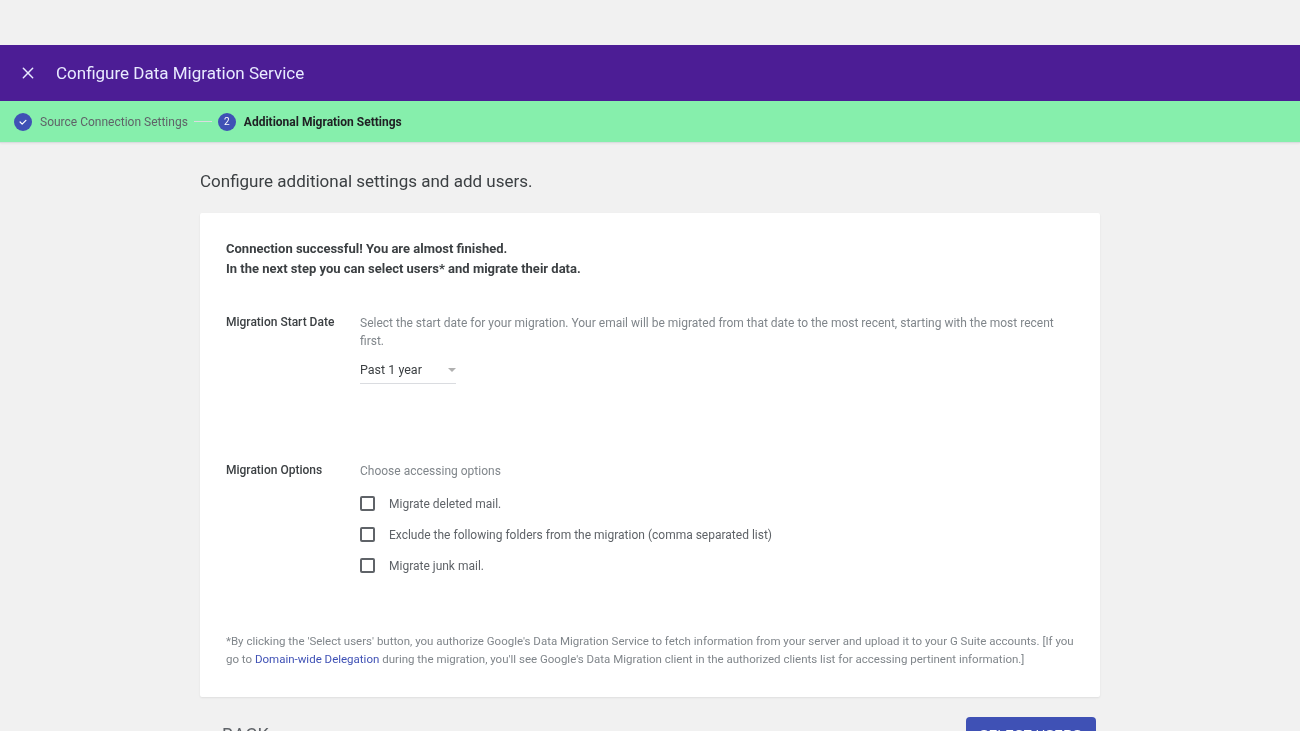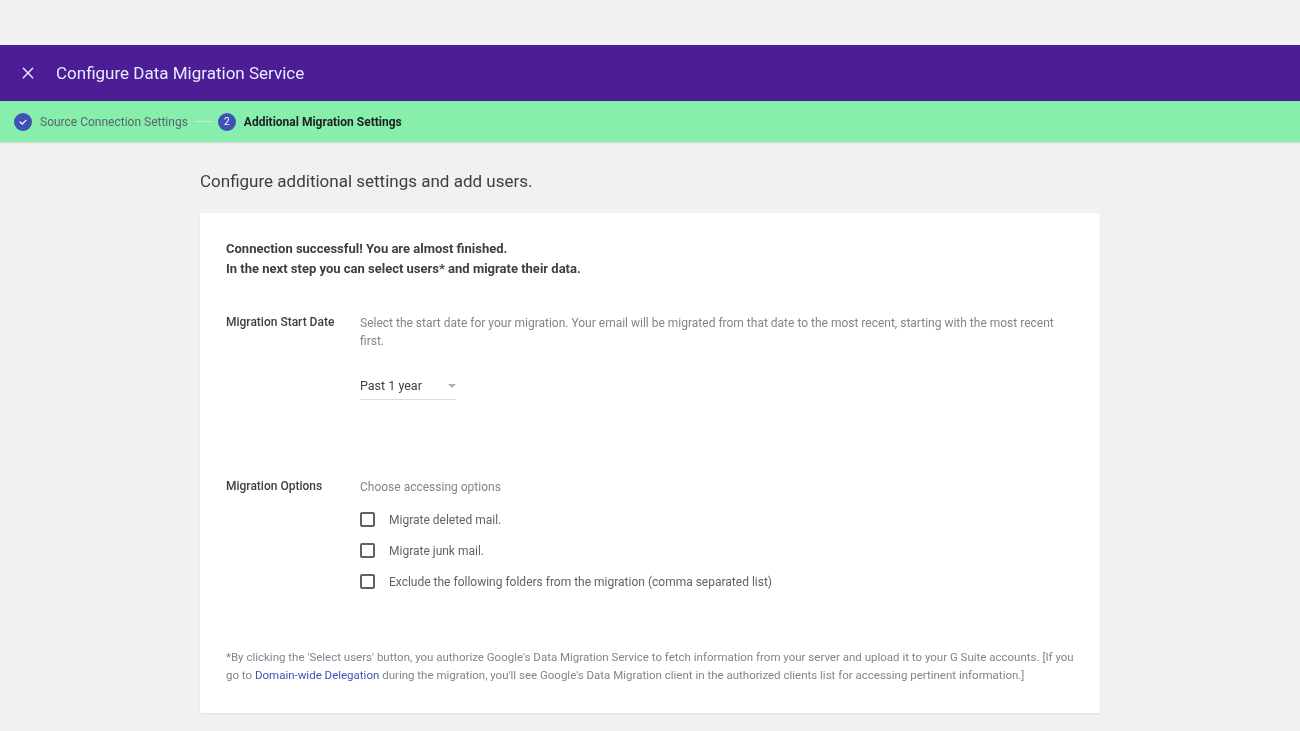--- a/index.html
+++ b/index.html
@@ -93,21 +93,21 @@
     font-weight: 500;
     padding-top: 1px;
   }
   .form-body { flex: 1; }
   .helper {
     font-size: 12px;
     color: #80868b;
     line-height: 1.5;
   }
   .select {
-    margin-top: 28px;
+    margin-top: 12px;
     display: inline-flex;
     align-items: center;
     border-bottom: 1px solid #dadce0;
     padding-bottom: 6px;
     cursor: pointer;
     min-width: 90px;
   }
   .select-value {
     font-size: 12.5px;
     color: #3c4043;
@@ -222,25 +222,25 @@
         <div class="form-label">Migration Options</div>
         <div class="form-body">
           <div class="helper">Choose accessing options</div>
 
           <div class="check-row">
             <div class="checkbox"></div>
             <span class="check-label">Migrate deleted mail.</span>
           </div>
           <div class="check-row">
             <div class="checkbox"></div>
-            <span class="check-label">Migrate junk mail.</span>
+            <span class="check-label">Exclude the following folders from the migration (comma separated list)</span>
           </div>
           <div class="check-row">
             <div class="checkbox"></div>
-            <span class="check-label">Exclude the following folders from the migration (comma separated list)</span>
+            <span class="check-label">Migrate junk mail.</span>
           </div>
         </div>
       </div>
 
       <div class="disclaimer">
         <span>*By clicking the 'Select users' button, you authorize Google's Data Migration Service to fetch information from your server and upload it to your G Suite accounts. [If you go to </span><a>Domain-wide Delegation</a><span> during the migration, you'll see Google's Data Migration client in the authorized clients list for accessing pertinent information.]</span>
       </div>
     </div>
 
     <div class="actions">

